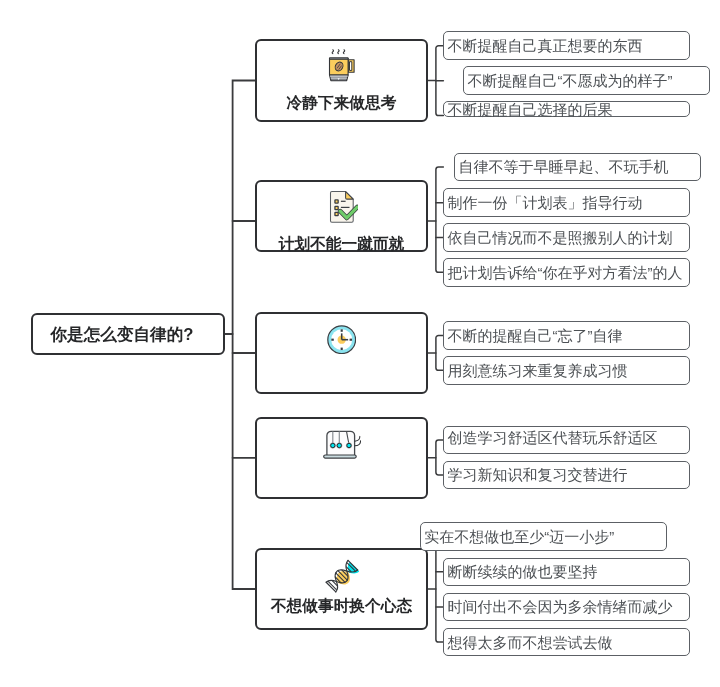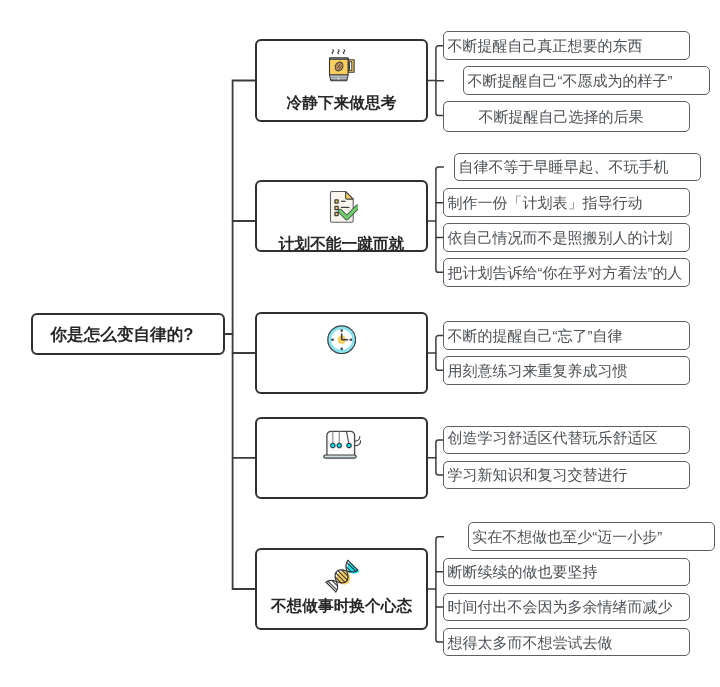--- a/index.html
+++ b/index.html
@@ -86,21 +86,21 @@
 </svg>
         </div>
     <div class="lbl" style="top: 54px;">冷静下来做思考</div>
   </div>
       <div class="node leaf" style="left: 443.4px; top: 31.4px; width: 246.8px; height: 28.7px;">
     <div class="lbl">不断提醒自己真正想要的东西</div>
   </div>
       <div class="node leaf" style="left: 443.4px; top: 66.4px; width: 246.8px; height: 28.7px; margin-left: 20px;">
     <div class="lbl">不断提醒自己“不愿成为的样子”</div>
   </div>
-      <div class="node leaf" style="left: 443.4px; top: 101.2px; width: 246.8px; height: 31px; padding-left: 31px;">
+      <div class="node leaf" style="left: 443.4px; top: 101.2px; width: 246.8px; height: 16px;">
     <div class="lbl">不断提醒自己选择的后果</div>
   </div>
       <div class="node main" style="left: 255px; top: 179.5px; width: 173px; height: 72px;">
     <div class="ico" style="top: 9.6px;">
 <svg width="32.0" height="32.8" viewBox="0 0 64 65.6">
   <path d="M9.0 3.9a2.8 2.8 0 0 1 2.8-2.8h27.4l15.2 15.2v43.3a2.8 2.8 0 0 1-2.8 2.8H11.8a2.8 2.8 0 0 1-2.8-2.8z" fill="#f9f5ec" stroke="#595d62" stroke-width="2.1" stroke-linejoin="round"></path>
   <path d="M39.2 1.1v12.4a2.8 2.8 0 0 0 2.8 2.8h12.4z" fill="#fbcd5d" stroke="#3f4247" stroke-width="2.1" stroke-linejoin="round"></path>
   <g fill="#fbcd5d" stroke="#3b3e42" stroke-width="2.6">
     <rect x="17.9" y="17.9" width="6.4" height="6.4" rx="0.8"></rect>
     <rect x="17.9" y="30.8" width="6.4" height="6.4" rx="0.8"></rect>
@@ -209,21 +209,21 @@
       <path d="M-7.2 -16.2 C -7.1 -11.6 -3.6 -9.2 0 -7.3 C 4.8 -4.9 7.4 -2.4 7.3 .5 C 7.4 4.0 4.6 6.4 0 8.3 C -4.6 10.4 -7.1 12.4 -7.2 16.5"></path>
       <path d="M7.2 -16.2 C 7.1 -11.6 3.6 -9.2 0 -7.3 C -4.8 -4.9 -7.4 -2.4 -7.3 .5 C -7.4 4.0 -4.6 6.4 0 8.3 C 4.6 10.4 7.1 12.4 7.2 16.5"></path>
       <path d="M-7.2 -16.2 H7.2"></path>
       <path d="M-7.2 16.5 H7.2"></path>
     </g>
   </g>
 </svg>
         </div>
     <div class="lbl" style="top: 48px;">不想做事时换个心态</div>
   </div>
-      <div class="node leaf" style="left: 468px; top: 522.4px; width: 246.8px; height: 28.7px;">
+      <div class="node leaf" style="left: 420px; top: 522.4px; width: 246.8px; height: 28.7px;">
     <div class="lbl">实在不想做也至少“迈一小步”</div>
   </div>
       <div class="node leaf" style="left: 443.4px; top: 557.5px; width: 246.8px; height: 28.7px;">
     <div class="lbl">断断续续的做也要坚持</div>
   </div>
       <div class="node leaf" style="left: 443.4px; top: 592.6px; width: 246.8px; height: 28.7px;">
     <div class="lbl">时间付出不会因为多余情绪而减少</div>
   </div>
       <div class="node leaf" style="left: 443.4px; top: 627.7px; width: 246.8px; height: 28.7px;">
     <div class="lbl">想得太多而不想尝试去做</div>

